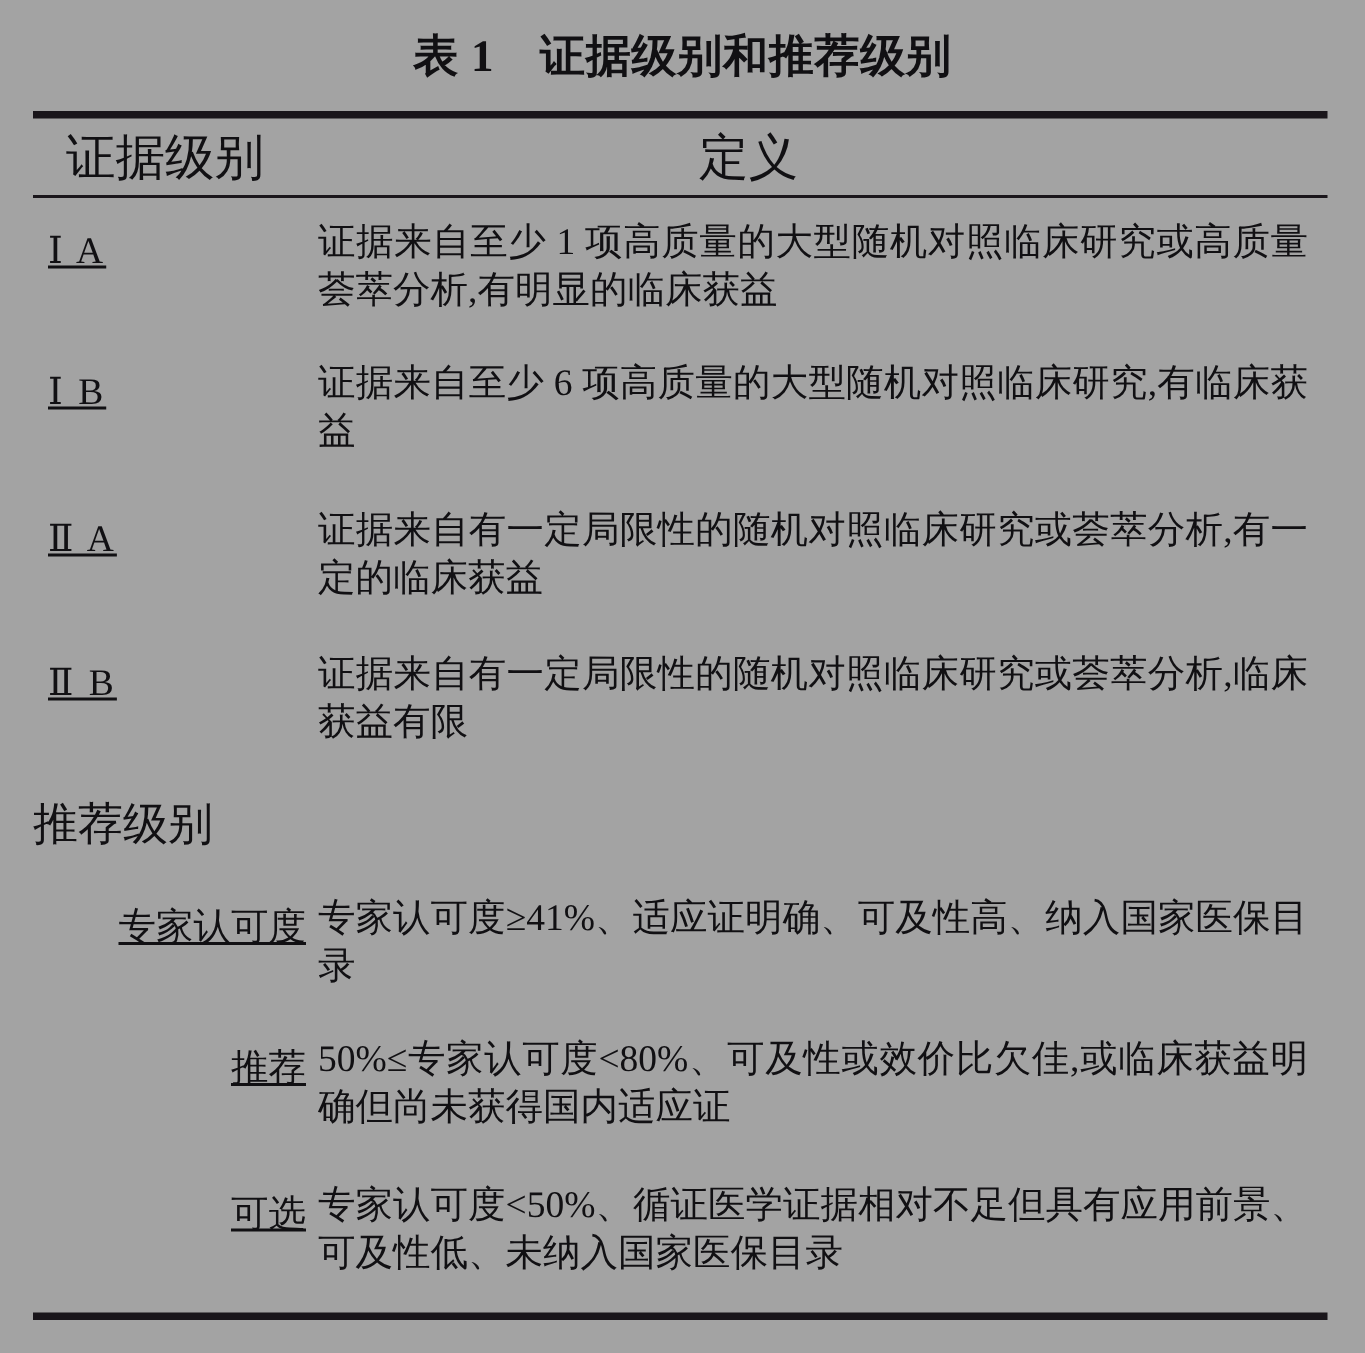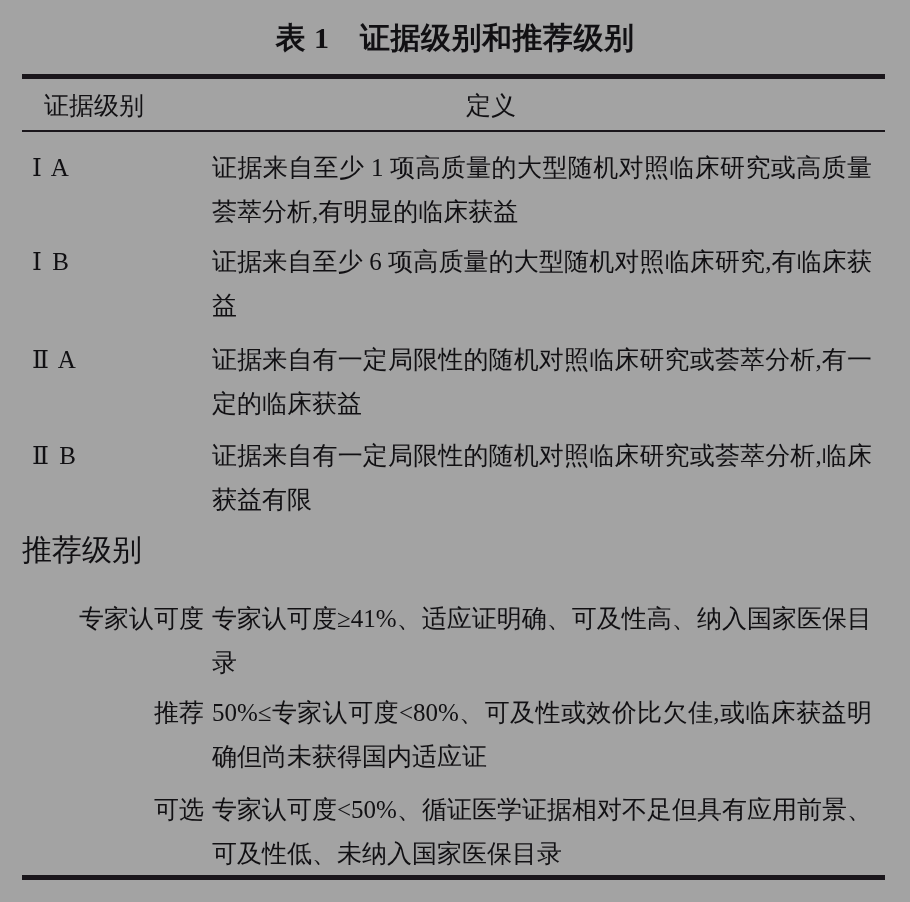--- a/index.html
+++ b/index.html
@@ -47,21 +47,21 @@
   .rule-header { top: 130px; height: 2px; }
   .rule-bottom { top: 875px; height: 5px; }
 
   
   .thead {
     position: absolute;
     left: 22px;
     top: 86px;
     width: 863px;
     height: 40px;
-    font-size: 25px;
+    font-size: 33px;
     line-height: 40px;
   }
   .th-grade {
     position: absolute;
     left: 22px;
     top: 0;
     white-space: nowrap;
   }
   .th-def {
     position: absolute;
@@ -79,37 +79,38 @@
     width: 863px;
   }
   .cell-label {
     position: absolute;
     left: 0;
     top: 0;
     width: 182px;
     font-size: 25px;
     line-height: 44px;
     white-space: nowrap;
+    text-decoration: underline;
   }
   .cell-label.roman {
     text-align: left;
     padding-left: 10px;
     letter-spacing: 2px;
   }
   .cell-label.rec {
     text-align: right;
     padding-right: 8px;
   }
   .cell-def {
     position: absolute;
     left: 190px;
     top: 0;
     width: 660px;
     font-size: 25px;
-    line-height: 44px;
+    line-height: 32px;
     text-align: justify;
     text-justify: inter-character;
     letter-spacing: 0px;
   }
 
   
   .section-head {
     position: absolute;
     left: 22px;
     top: 528px;

